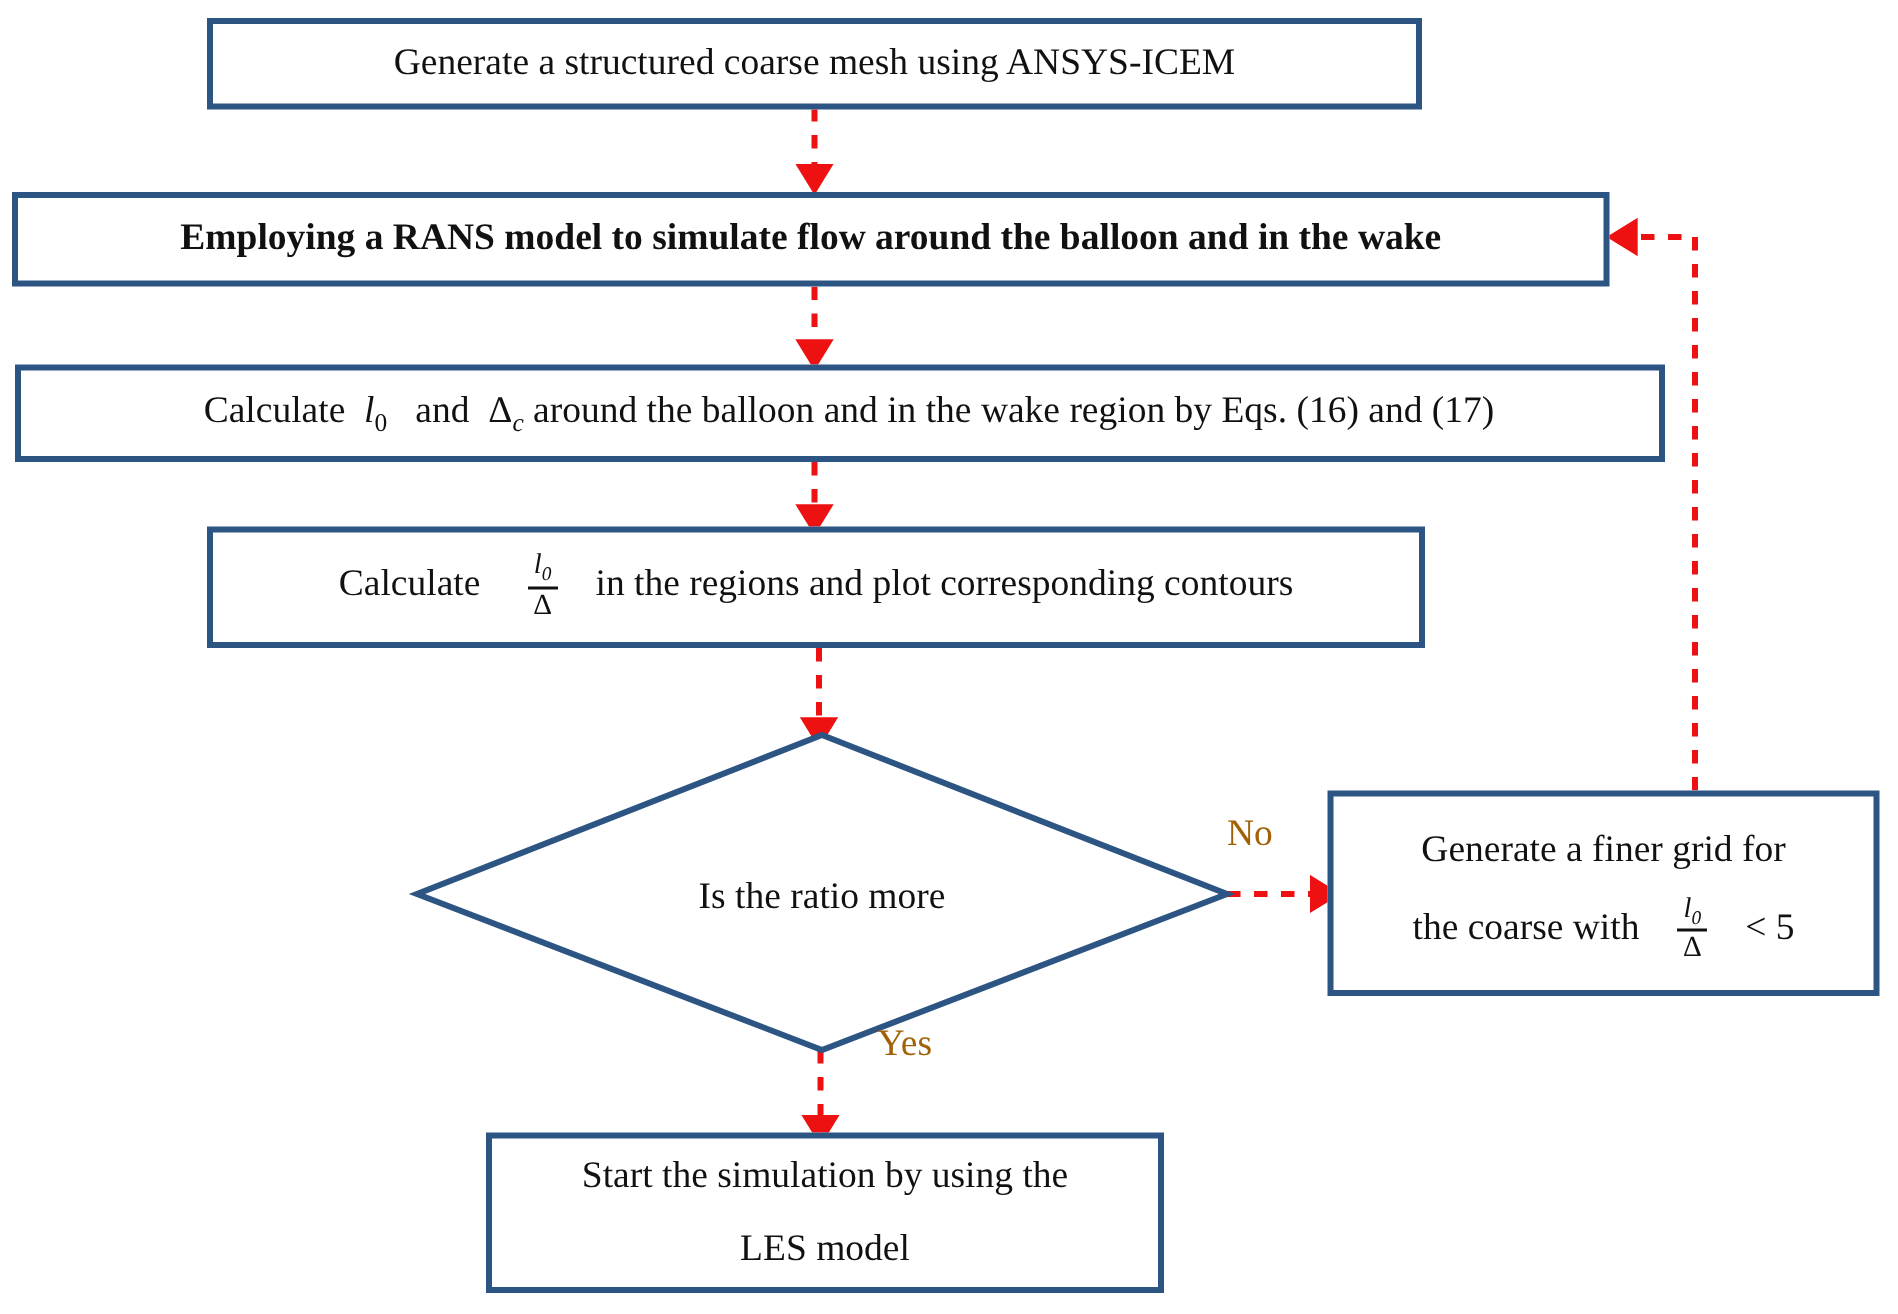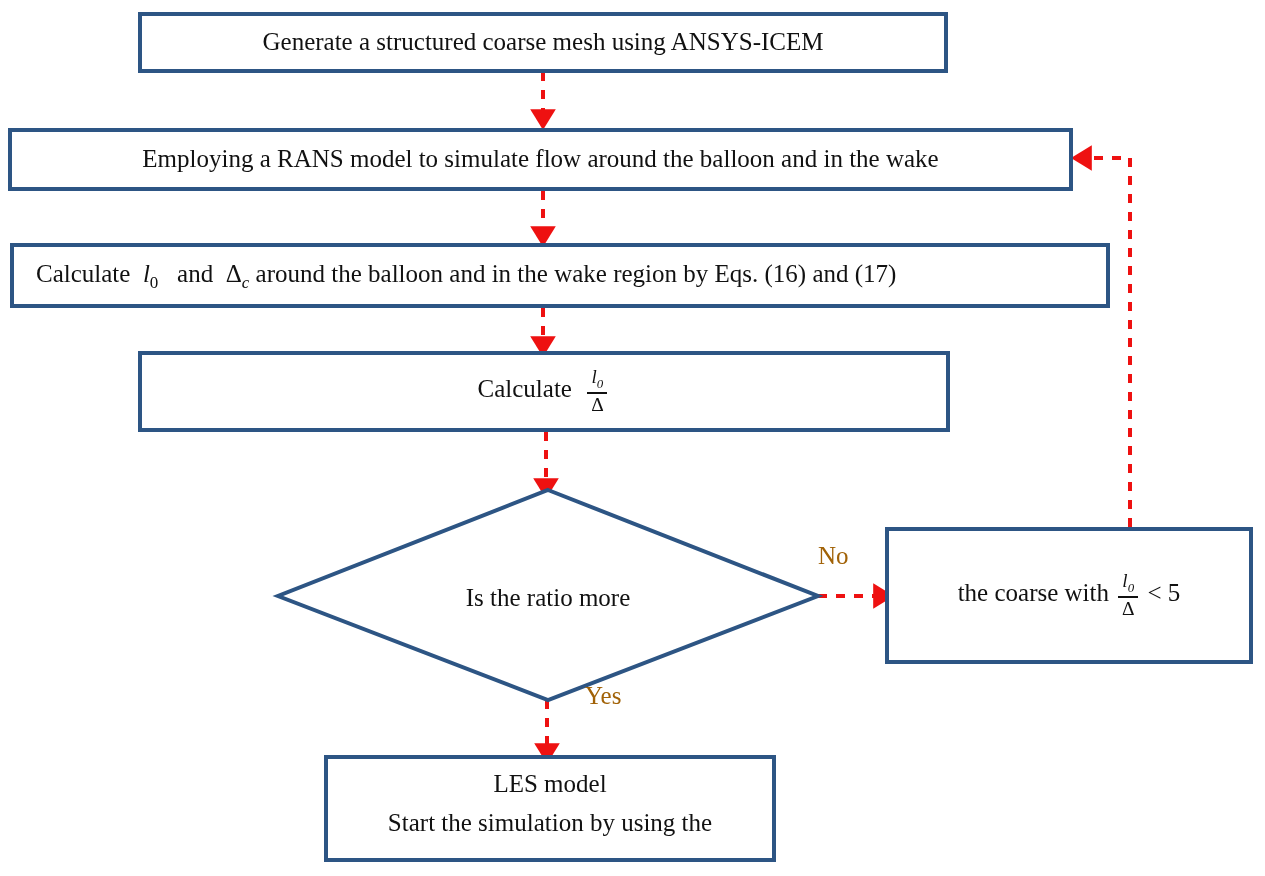--- a/index.html
+++ b/index.html
@@ -49,21 +49,21 @@
     white-space: nowrap;
   }
   
   .frac {
     display: inline-flex;
     flex-direction: column;
     align-items: center;
     justify-content: center;
     vertical-align: middle;
     line-height: 1;
-    margin: 0 3px;
+    margin: 0 19px;
     position: relative;
     top: -1px;
   }
   .frac .num {
     font-size: 0.76em;
     font-style: italic;
     padding: 0 2px 1px 2px;
   }
   .frac .bar {
     display: block;
@@ -119,73 +119,75 @@
 
     <g>
       <path d="M1130,527 L1130,158 L1083,158" fill="none" stroke="#ee1111" stroke-width="4" stroke-dasharray="9,9" marker-end="url(#arrowRed)"></path>
     </g>
   </svg>
 
   <div class="node" style="left:138px; top:12px; width:810px; height:61px; font-size:25px;">
     <span class="txt">Generate a structured coarse mesh using ANSYS-ICEM</span>
   </div>
 
-  <div class="node" style="left:8px; top:128px; width:1065px; height:63px; font-size:25px;">
+  <div class="node" style="left:8px; top:128px; width:1065px; height:63px; font-size:25px;font-weight:bold;">
     <span class="txt">Employing a RANS model to simulate flow around the balloon and in the wake</span>
   </div>
 
   <div class="node" style="left:10px; top:243px; width:1100px; height:65px; font-size:25px;
               justify-content:flex-start; padding-left:22px;">
-    <span class="txt" style="text-align:left;">
+    <span class="txt" style="text-align:center;">
       <span>Calculate</span>&nbsp;
       <span class="nowrap"><span class="ital">l</span><sub>0</sub></span>&nbsp;&nbsp;
       <span>and</span>&nbsp;
       <span class="nowrap"><span>Δ</span><span class="sub-i">c</span></span>
       <span>around the balloon and in the wake region by Eqs. (16) and (17)</span>
     </span>
   </div>
 
   <div class="node" style="left:138px; top:351px; width:812px; height:81px; font-size:25px;">
     <span class="txt">
       <span>Calculate</span>&nbsp;
       <span class="frac">
         <span class="num"><span>l</span><sub>0</sub></span>
         <span class="bar"></span>
         <span class="den">Δ</span>
       </span>
+      <span>in the regions and plot corresponding contours</span>
     </span>
   </div>
 
   <svg class="flowsvg" viewBox="0 0 1265 876" xmlns="http://www.w3.org/2000/svg" style="pointer-events:none;">
     <polygon points="548,490 818,596 548,700 278,596" fill="#ffffff" stroke="#2d5584" stroke-width="4"></polygon>
   </svg>
   <div style="position:absolute; left:378px; top:548px; width:340px; height:100px;
               display:flex; align-items:center;
               justify-content:center; font-size:25px; color:#111111; line-height:1.95;
               text-align:center;">
     <span>Is  the  ratio  more</span>
   </div>
 
   <div class="node" style="left:885px; top:527px; width:368px; height:137px; font-size:25px;">
     <span class="txt">
+      <span style="display:block; margin-bottom:10px;">Generate a finer grid for</span>
       <span style="display:block;">
         <span>the coarse with</span>
         <span class="frac">
           <span class="num"><span>l</span><sub>0</sub></span>
           <span class="bar"></span>
           <span class="den">Δ</span>
         </span>
         <span>&lt; 5</span>
       </span>
     </span>
   </div>
 
   <div class="node" style="left:324px; top:755px; width:452px; height:107px; font-size:25px;">
     <span class="txt">
+      <span style="display:block; margin-bottom:10px;">Start the simulation by using the</span>
       <span style="display:block;">LES model</span>
-      <span style="display:block; margin-bottom:10px;">Start the simulation by using the</span>
     </span>
   </div>
 
   <div class="edge-label" style="left:818px; top:542px; font-size:25px;">No</div>
   <div class="edge-label" style="left:585px; top:682px; font-size:25px;">Yes</div>
 
 </div>
 
 </body></html>

